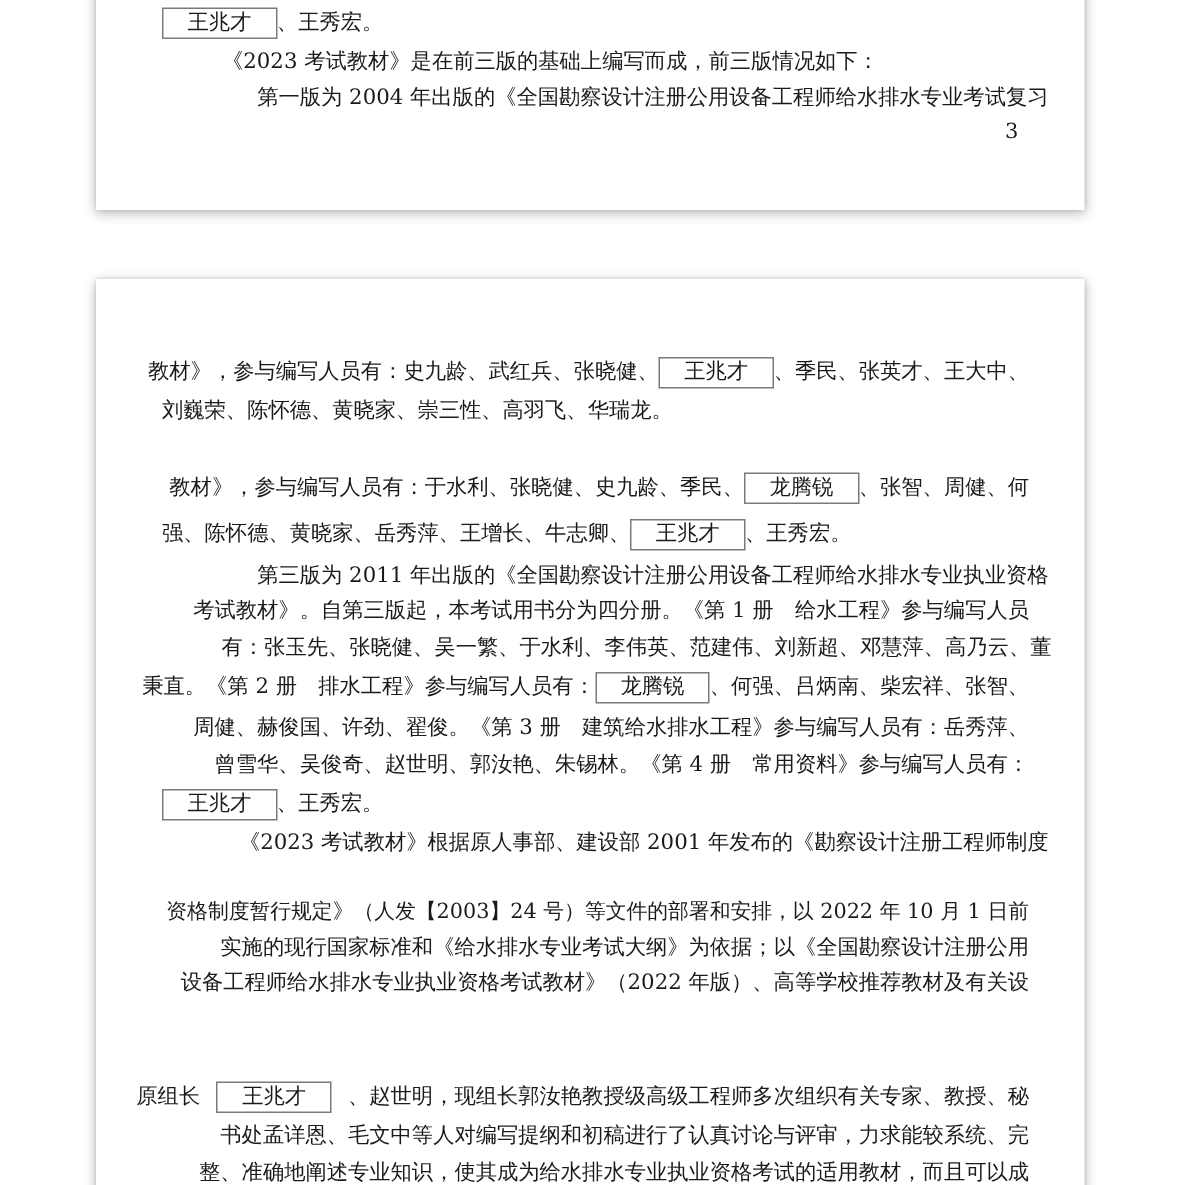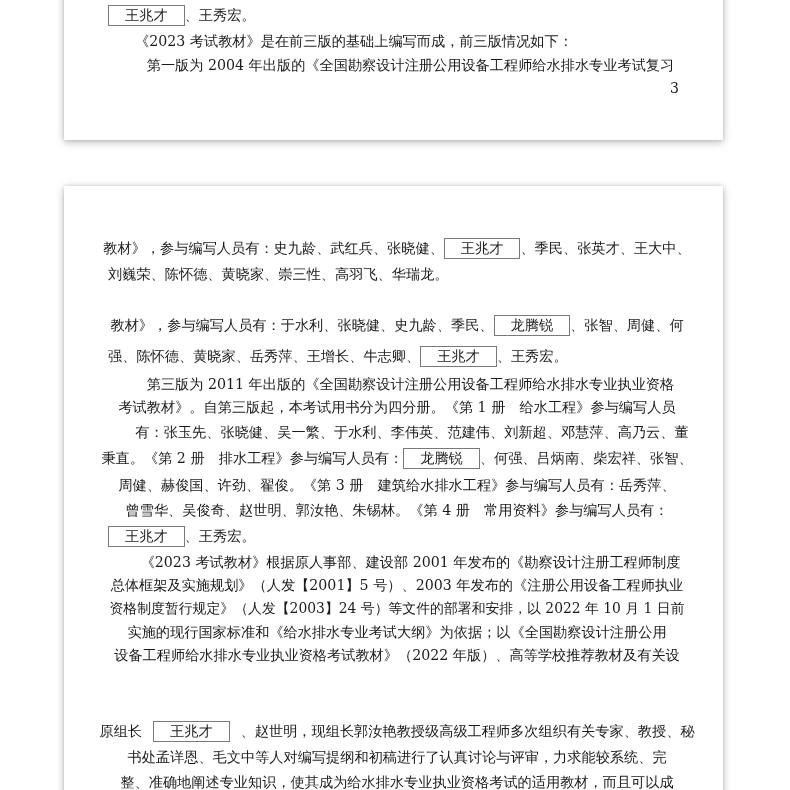--- a/index.html
+++ b/index.html
@@ -3,23 +3,23 @@
 <meta charset="utf-8">
 <style>
   html, body { margin: 0; padding: 0; background: #ffffff; }
   body { width: 790px; height: 790px; position: relative; overflow: hidden;
          font-family: "DejaVu Serif", "Liberation Serif", serif; color: #1a1a1a; }
   .page { position: absolute; left: 64px; width: 659px; background: #ffffff;
           box-shadow: 0 2px 8px rgba(0,0,0,0.28), 0 0 3px rgba(0,0,0,0.12); }
   #page-top { top: -20px; height: 160px; }
   #page-bottom { top: 186px; height: 640px; }
   .line { position: absolute; left: 44px; width: 578px; height: 22px; line-height: 22px;
-          font-size: 14.2px; white-space: nowrap; display: flex; justify-content: center;
+          font-size: 14.2px; white-space: nowrap; display: flex; justify-content: flex-end;
           align-items: center; letter-spacing: 0; }
-  .line.indent { left: 71px; width: 551px; }
+  .line.indent { left: 84px; width: 551px; }
   .line.left { justify-content: flex-start; }
   .seg { display: inline-block; white-space: pre; }
   .boxed { display: inline-block; border: 1px solid #7a7a7a; padding: 0 16px; line-height: 18px; height: 19px; }
   .pagenum { position: absolute; right: 44px; font-size: 14px; line-height: 20px; }
 </style>
 </head>
 <body>
 
 <div class="page" id="page-top">
   <div class="line left" style="top:24px;">
@@ -88,23 +88,20 @@
 
   <div class="line left" style="top:339px;">
     <span class="seg boxed">王兆才</span>
       <span class="seg">、王秀宏。</span>
   </div>
 
   <div class="line indent" style="top:365px;">
     <span class="seg">《2023 考试教材》根据原人事部、建设部 2001 年发布的《勘察设计注册工程师制度</span>
   </div>
 
-  <div class="line" style="top:388px;">
-    <span class="seg">总体框架及实施规划》（人发【2001】5 号）、2003 年发布的《注册公用设备工程师执业</span>
-  </div>
 
   <div class="line" style="top: 411px; font-size: 13.8714px;">
     <span class="seg">资格制度暂行规定》（人发【2003】24 号）等文件的部署和安排，以 2022 年 10 月 1 日前</span>
   </div>
 
   <div class="line" style="top:435px;">
     <span class="seg">实施的现行国家标准和《给水排水专业考试大纲》为依据；以《全国勘察设计注册公用</span>
   </div>
 
   <div class="line" style="top:458px;">

